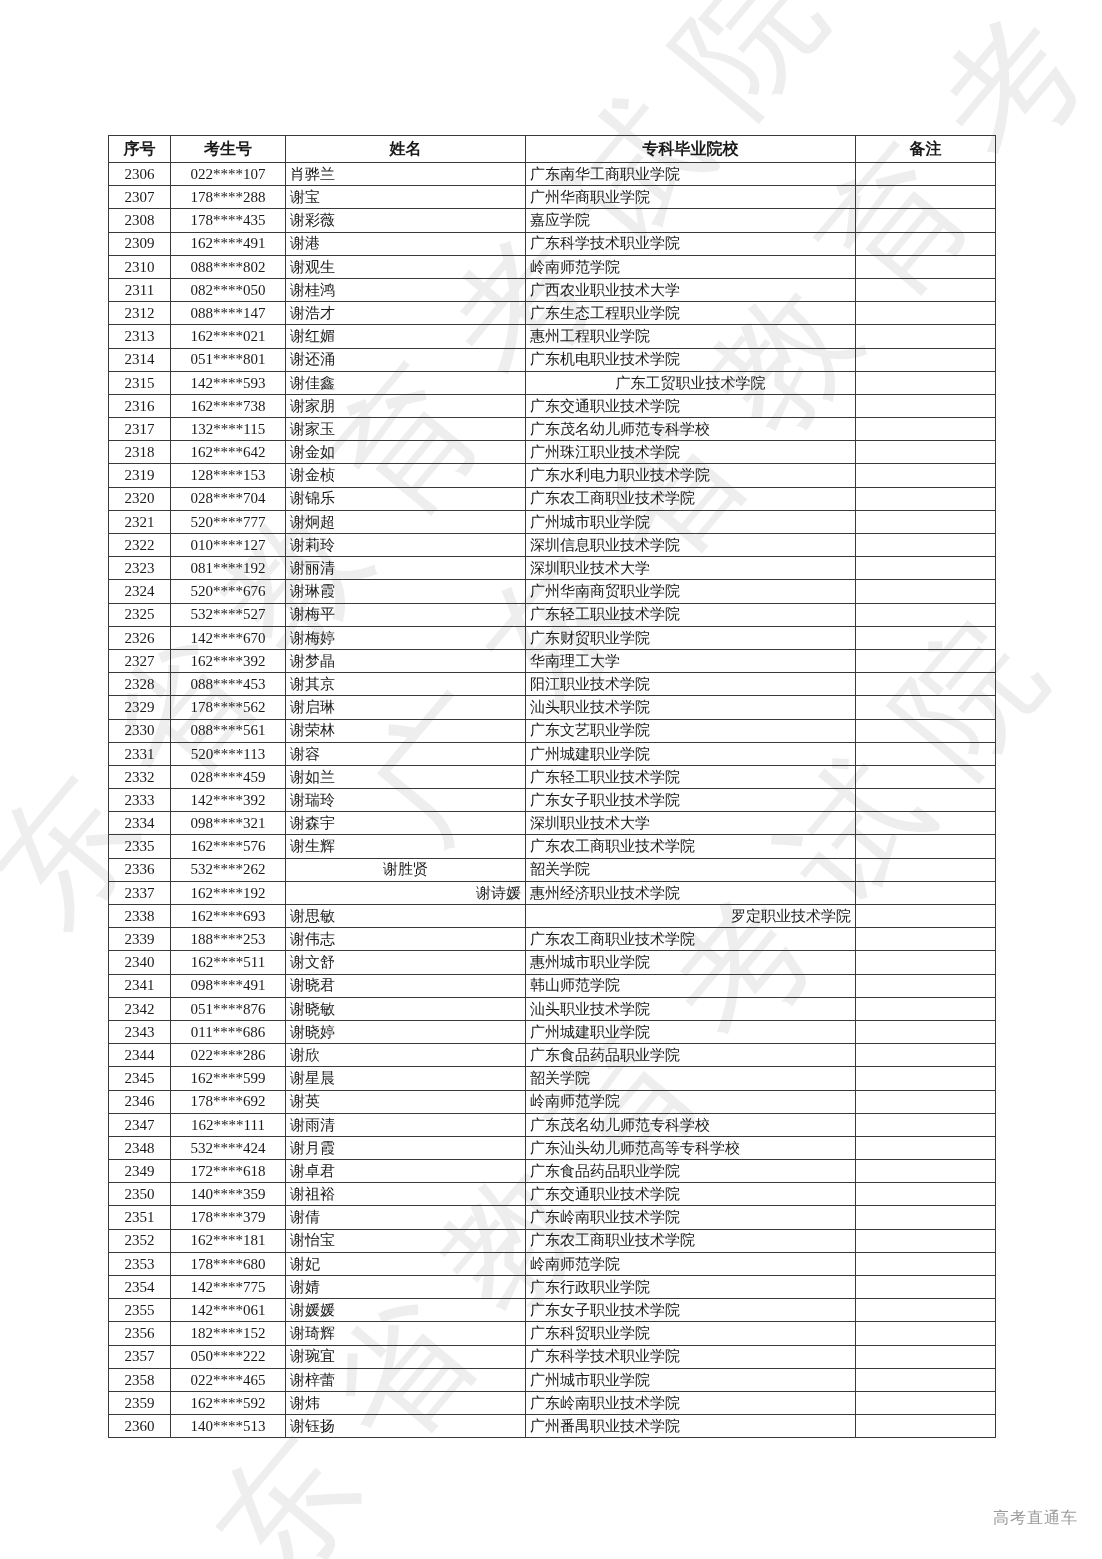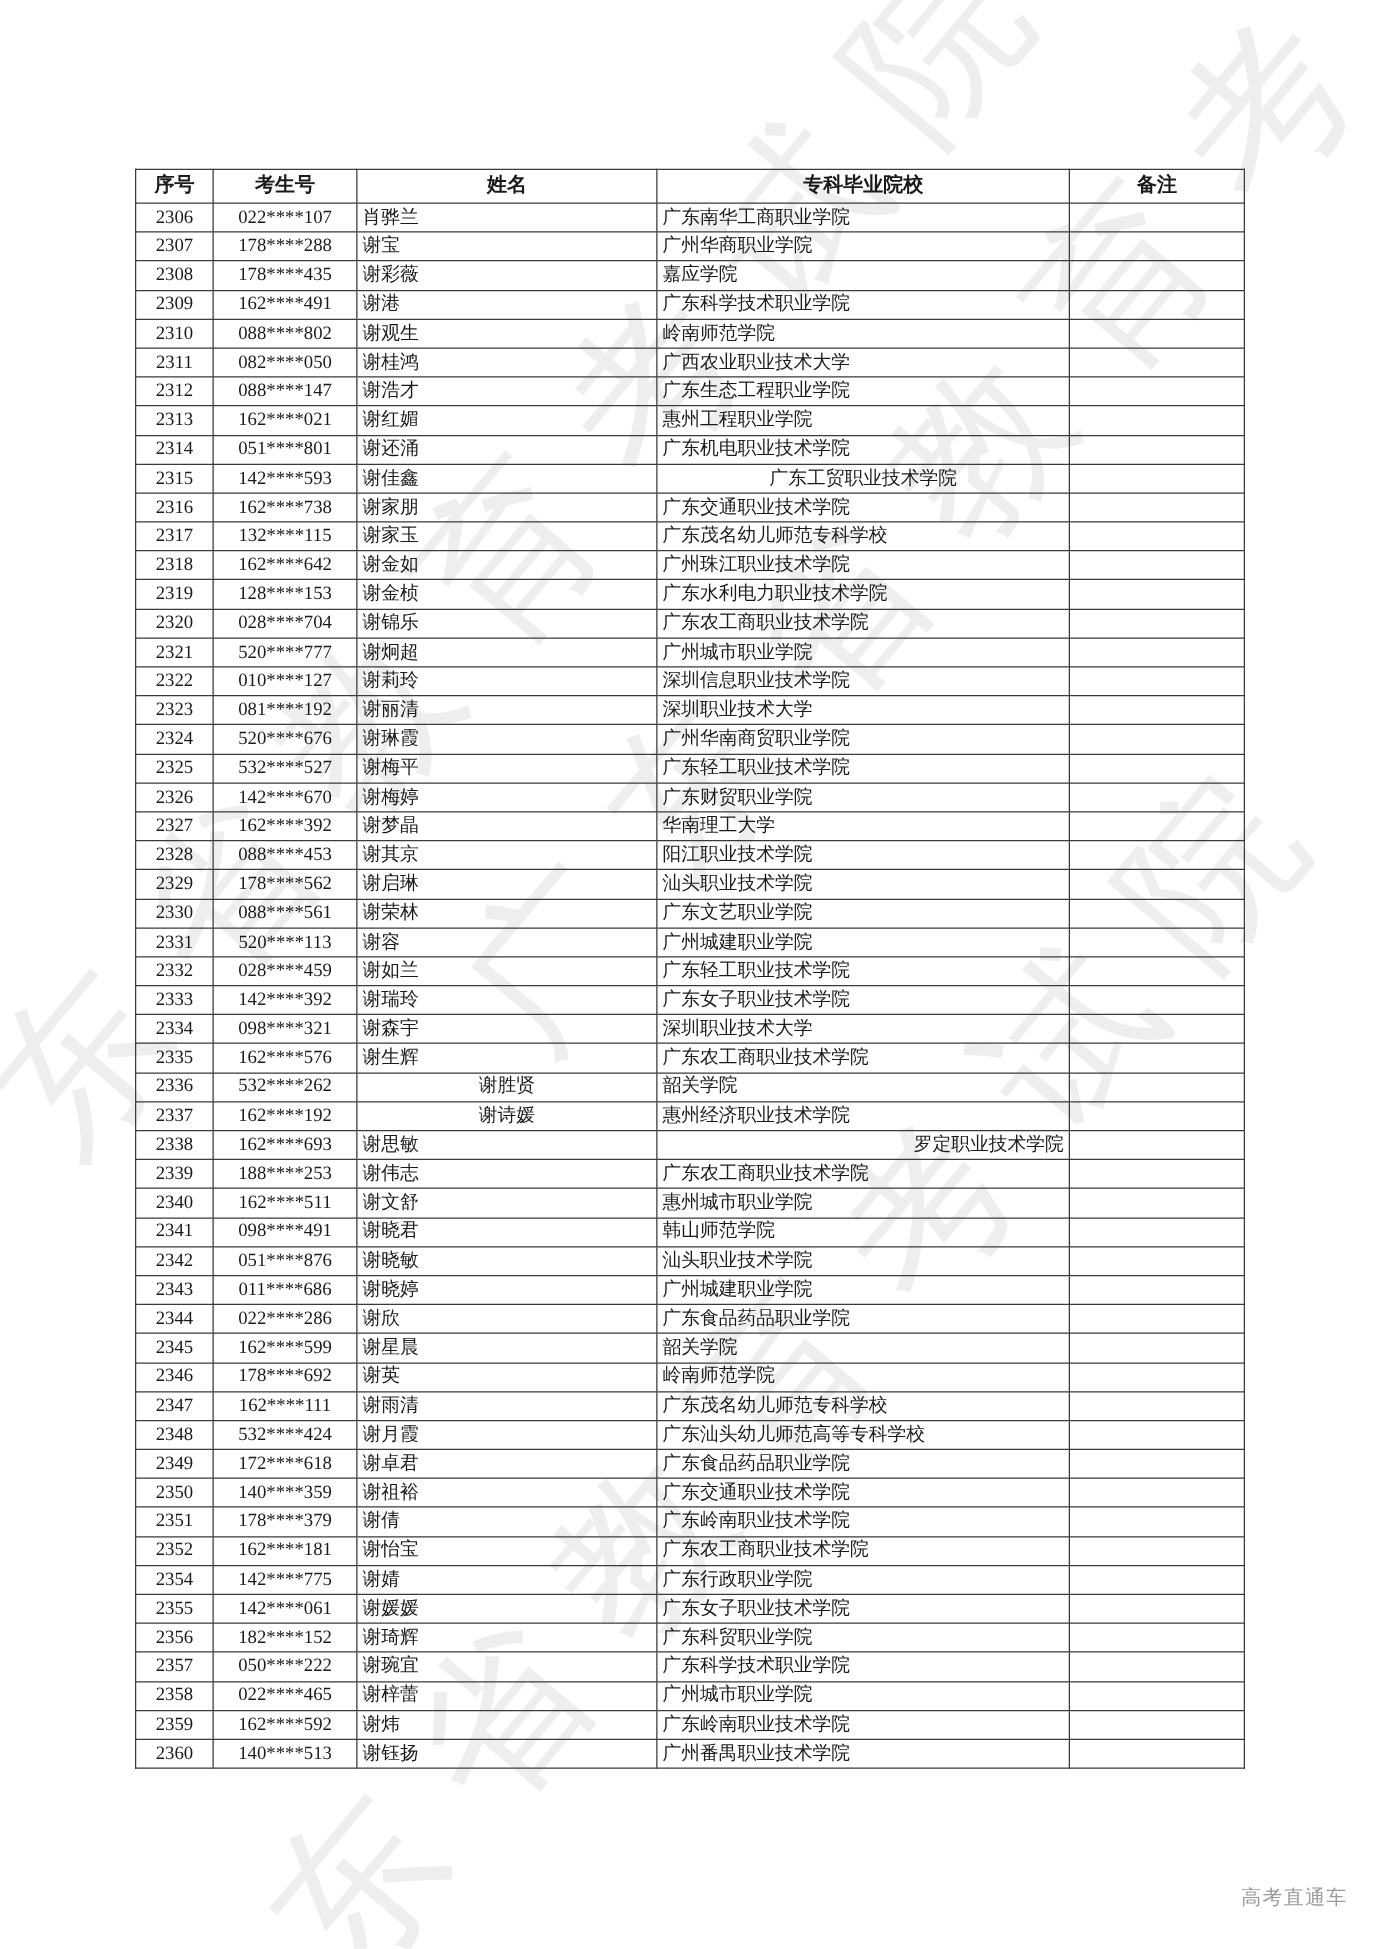--- a/index.html
+++ b/index.html
@@ -312,21 +312,21 @@
         <tr>
           <td style="text-align: center;">2336</td>
           <td style="text-align: center;">532****262</td>
           <td style="text-align: center;">谢胜贤</td>
           <td style="text-align: left;">韶关学院</td>
           <td style="text-align: center;"></td>
         </tr>
         <tr>
           <td style="text-align: center;">2337</td>
           <td style="text-align: center;">162****192</td>
-          <td style="text-align: center;">谢诗媛</td>
+          <td style="text-align: right;">谢诗媛</td>
           <td style="text-align: left;">惠州经济职业技术学院</td>
           <td style="text-align: center;"></td>
         </tr>
         <tr>
           <td style="text-align: center;">2338</td>
           <td style="text-align: center;">162****693</td>
           <td style="text-align: left;">谢思敏</td>
           <td style="text-align: right;">罗定职业技术学院</td>
           <td style="text-align: center;"></td>
         </tr>
@@ -422,20 +422,27 @@
           <td style="text-align: center;"></td>
         </tr>
         <tr>
           <td style="text-align: center;">2352</td>
           <td style="text-align: center;">162****181</td>
           <td style="text-align: left;">谢怡宝</td>
           <td style="text-align: left;">广东农工商职业技术学院</td>
           <td style="text-align: center;"></td>
         </tr>
         <tr>
+          <td style="text-align: center;">2353</td>
+          <td style="text-align: center;">178****680</td>
+          <td style="text-align: left;">谢妃</td>
+          <td style="text-align: left;">岭南师范学院</td>
+          <td style="text-align: center;"></td>
+        </tr>
+        <tr>
           <td style="text-align: center;">2354</td>
           <td style="text-align: center;">142****775</td>
           <td style="text-align: left;">谢婧</td>
           <td style="text-align: left;">广东行政职业学院</td>
           <td style="text-align: center;"></td>
         </tr>
         <tr>
           <td style="text-align: center; margin-left: 11px;">2355</td>
           <td style="text-align: center;">142****061</td>
           <td style="text-align: left;">谢媛媛</td>

